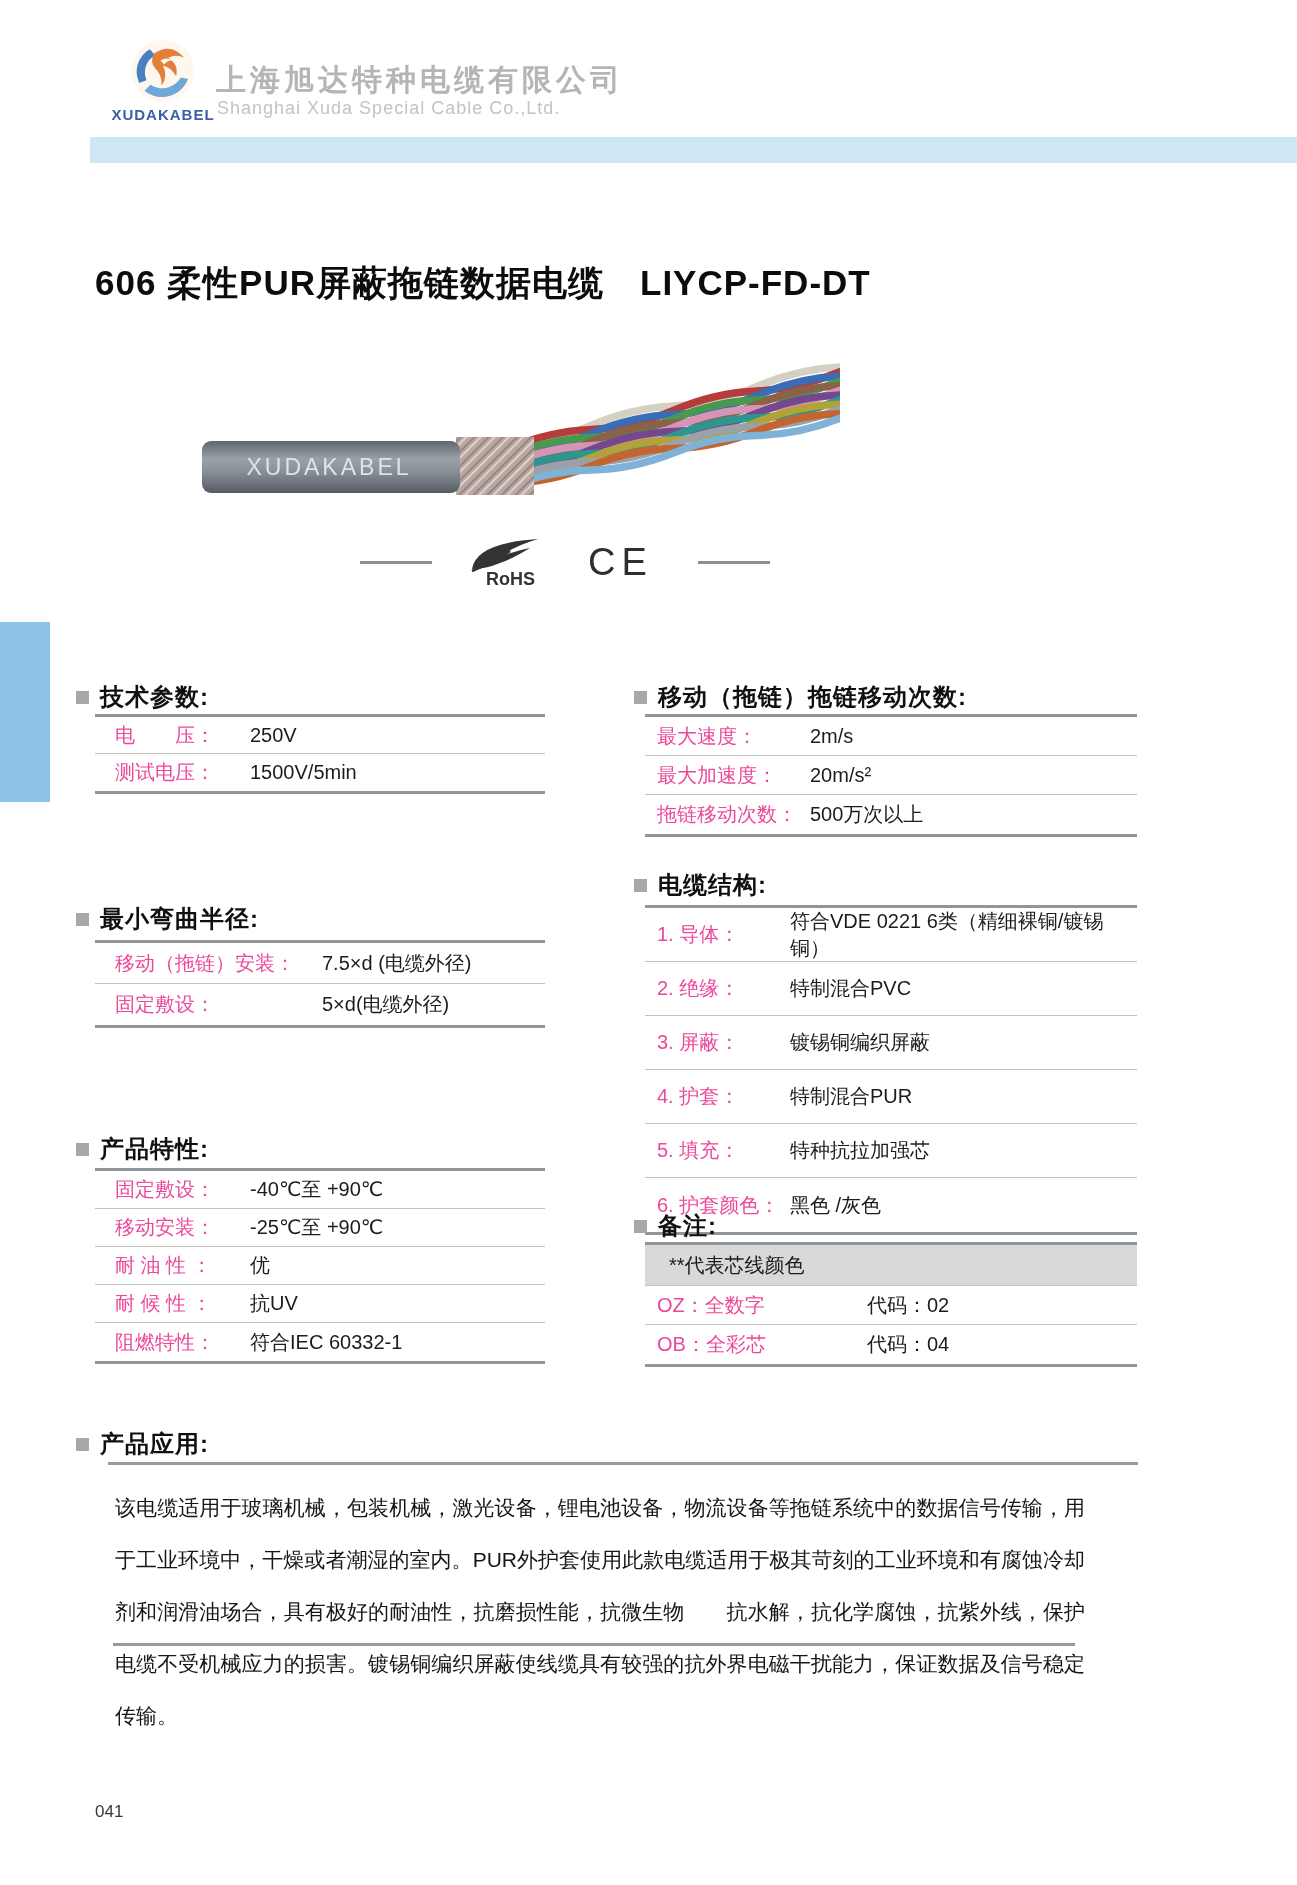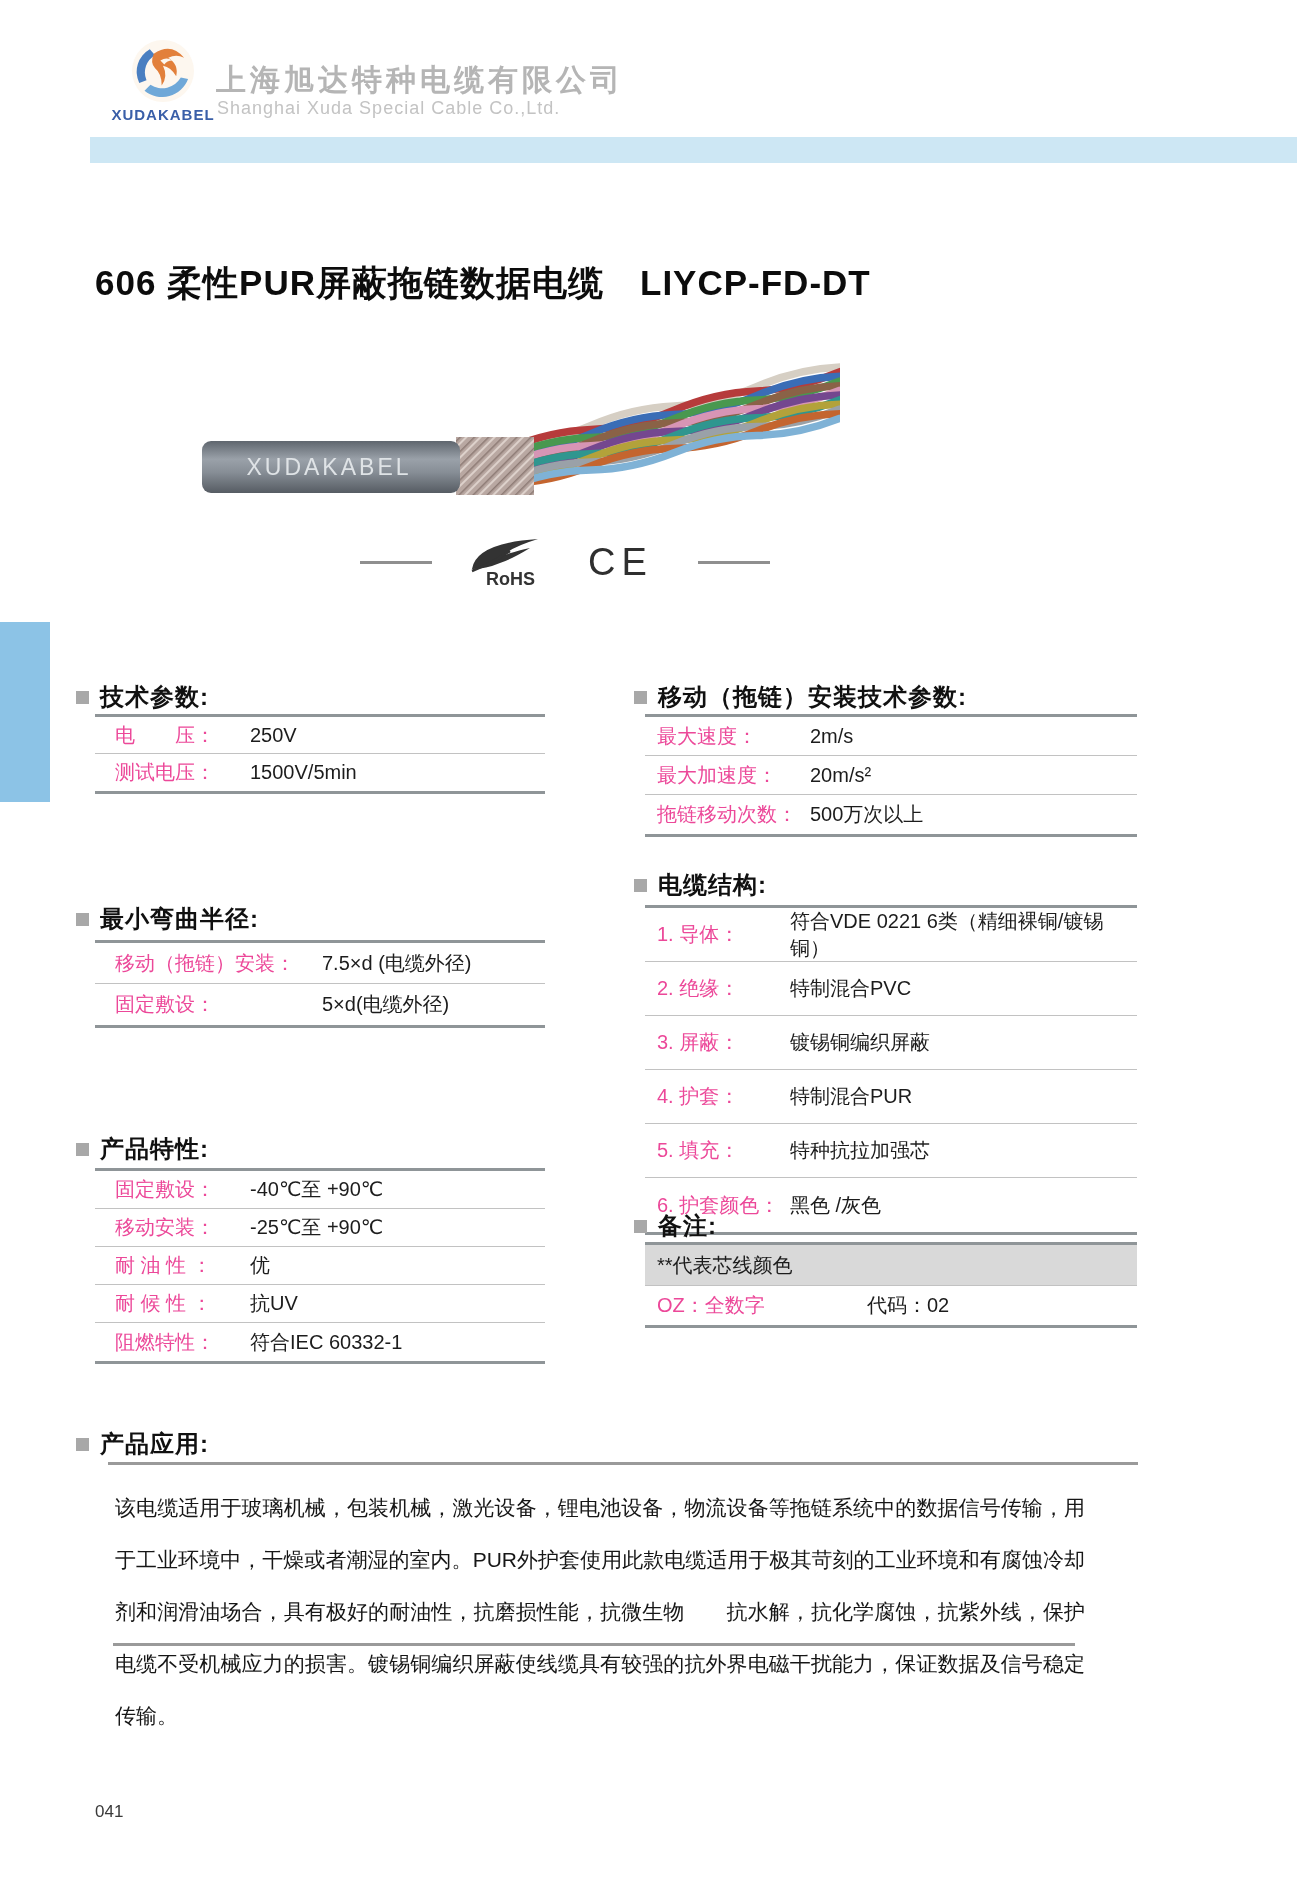--- a/index.html
+++ b/index.html
@@ -50,21 +50,21 @@
   .tbl-right{width:492px;}
   .tbl-right .row{height:39px;padding-left:12px;}
   .tbl-tech .lbl{width:135px;}
   .tbl-bend .row{height:41px;}
   .tbl-bend .lbl{width:207px;}
   .tbl-feat .row{height:38px;}
   .tbl-feat .lbl{width:135px;}
   .tbl-mobile .lbl{width:153px;}
   .tbl-struct .row{height:54px;}
   .tbl-struct .lbl{width:133px;}
-  .tbl-notes .hdr-row{height:40px;display:flex;align-items:center;padding-left:12px;background:var(--note-header-bg);border-bottom:1px solid #c2c2c2;font-size:20px;color:#1c1c1c;}
+  .tbl-notes .hdr-row{height:40px;display:flex;align-items:center;padding-left:24px;background:var(--note-header-bg);border-bottom:1px solid #c2c2c2;font-size:20px;color:#1c1c1c;}
   .tbl-notes .row{height:39px;}
   .tbl-notes .lbl{width:210px;}
 
   
   .app-rule-top{position:absolute;left:108px;top:1462px;width:1030px;height:3px;background:#9a9a9a;}
   .app-text{position:absolute;left:115px;top:1482px;width:970px;font-size:21px;line-height:52px;text-align:justify;color:#161616;}
   .app-rule-bottom{position:absolute;left:113px;top:1643px;width:962px;height:3px;background:#9a9a9a;}
 
   .page-num{position:absolute;left:95px;top:1802px;font-size:17px;color:#3a3a3a;}
 </style>
@@ -147,21 +147,21 @@
       <span class="val">250V</span>
     </div>
     <div class="row">
       <span class="lbl">测试电压：</span>
       <span class="val">1500V/5min</span>
     </div>
   </div>
 
   <div class="sec-head" style="left:634px;top:681px;">
     <span class="bullet"></span>
-    <span class="sec-title">移动（拖链）安装技术参数:</span>
+    <span class="sec-title">移动（拖链）拖链移动次数:</span>
   </div>
   <div class="tbl tbl-right tbl-mobile" style="left:645px;top:714px;">
     <div class="row">
       <span class="lbl">最大速度：</span>
       <span class="val">2m/s</span>
     </div>
     <div class="row">
       <span class="lbl">最大加速度：</span>
       <span class="val">20m/s²</span>
     </div>
@@ -246,20 +246,24 @@
 
   <div class="sec-head" style="left:634px;top:1210px;">
     <span class="bullet"></span>
     <span class="sec-title">备注:</span>
   </div>
   <div class="tbl tbl-right tbl-notes" style="left:645px;top:1242px;">
     <div class="hdr-row">**代表芯线颜色</div>
     <div class="row">
       <span class="lbl">OZ：全数字</span>
       <span class="val">代码：02</span>
+    </div>
+    <div class="row">
+      <span class="lbl">OB：全彩芯</span>
+      <span class="val">代码：04</span>
     </div>
   </div>
 
   <div class="sec-head" style="left:76px;top:1428px;">
     <span class="bullet"></span>
     <span class="sec-title">产品应用:</span>
   </div>
   <div class="app-rule-top"></div>
   <div class="app-text">该电缆适用于玻璃机械，包装机械，激光设备，锂电池设备，物流设备等拖链系统中的数据信号传输，用于工业环境中，干燥或者潮湿的室内。PUR外护套使用此款电缆适用于极其苛刻的工业环境和有腐蚀冷却剂和润滑油场合，具有极好的耐油性，抗磨损性能，抗微生物　　抗水解，抗化学腐蚀，抗紫外线，保护电缆不受机械应力的损害。镀锡铜编织屏蔽使线缆具有较强的抗外界电磁干扰能力，保证数据及信号稳定传输。</div>
   <div class="app-rule-bottom"></div>

